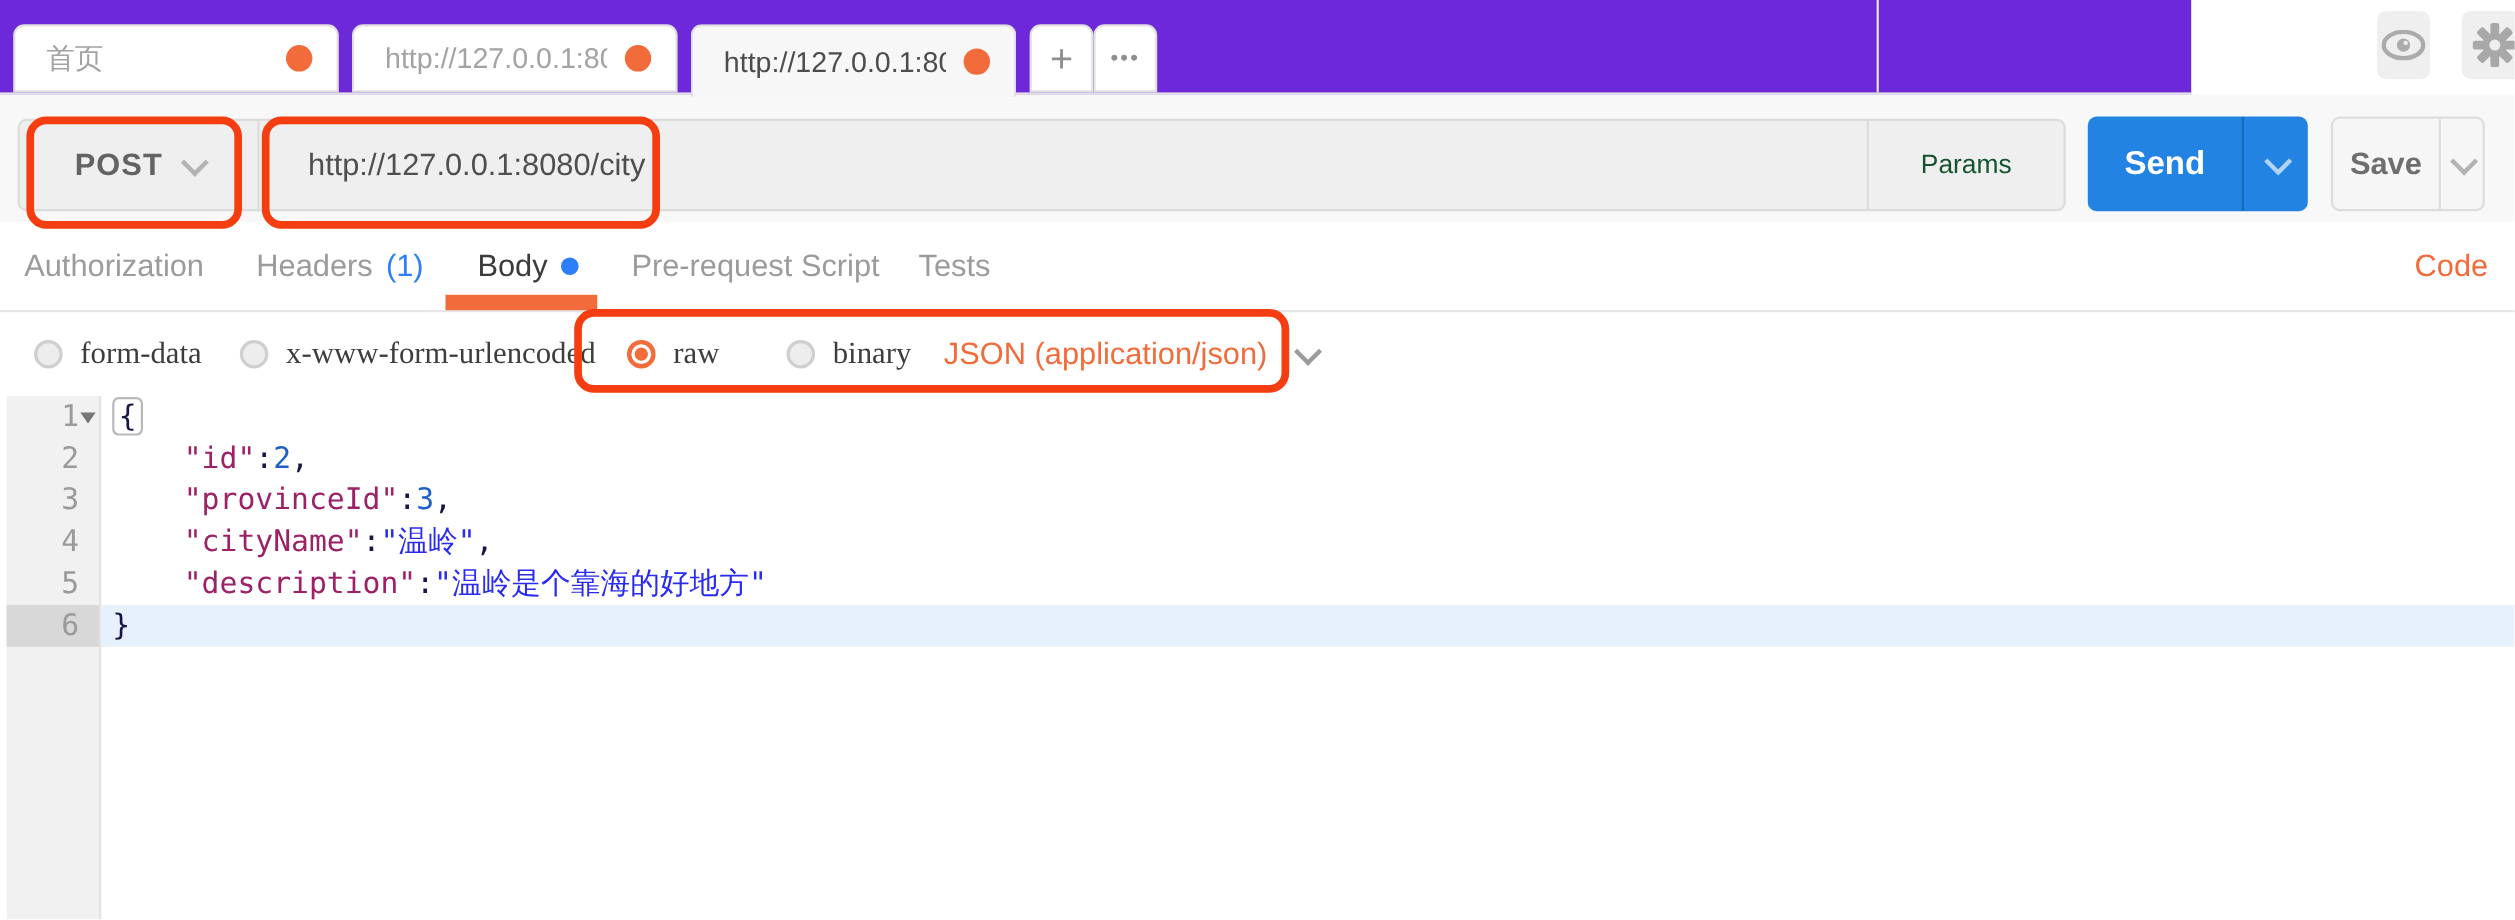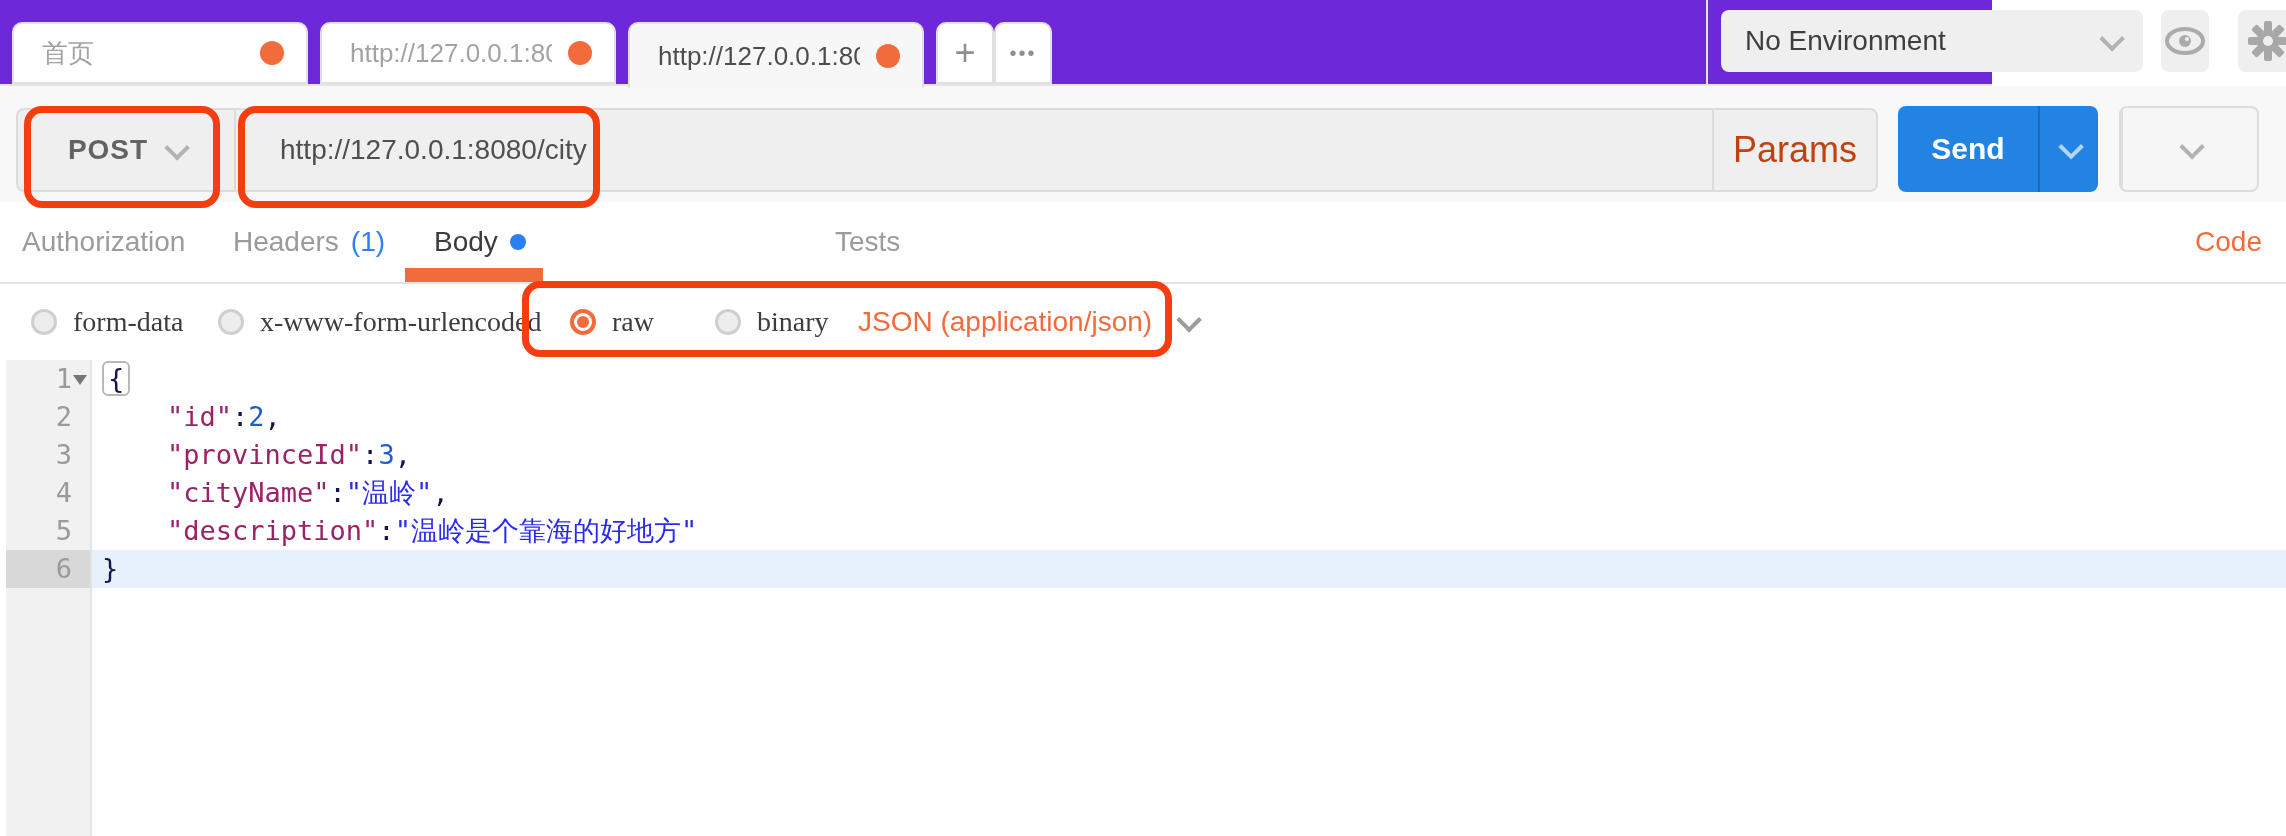--- a/index.html
+++ b/index.html
@@ -35,22 +35,22 @@
   .chev.white { border-color:rgba(255,255,255,.65); }
 
   
   .urlrow { position:absolute; left:0; top:86px; width:2286px; height:116px; background:#f8f8f8; }
   .builder { position:absolute; left:16px; top:22px; width:1862px; height:84px; background:#efefef;
              border:2px solid #dcdcdc; border-radius:8px; display:flex; align-items:stretch; }
   .method { width:218px; border-right:2px solid #dcdcdc; display:flex; align-items:center;
             justify-content:center; gap:18px; }
   .method-label { font-size:28px; font-weight:600; color:#636363; letter-spacing:1px; }
   .url-input { flex:1; display:flex; align-items:center; padding-left:44px; font-size:28px; color:#4f4f4f; }
-  .params-btn { width:164px; border-left:2px solid #dcdcdc; display:flex; align-items:center;
-                justify-content:center; font-size:36px; color:#c2410c; }
+  .params-btn { width:179px; border-left:2px solid #dcdcdc; display:flex; align-items:center;
+                justify-content:center; font-size:24px; color:#14532d; }
   .send-btn { position:absolute; left:1898px; top:20px; width:200px; height:86px; background:#2383e2;
               border-radius:8px; display:flex; align-items:stretch; overflow:hidden; }
   .send-main { width:140px; display:flex; align-items:center; justify-content:center;
                color:#fff; font-size:30px; font-weight:700; }
   .send-sep { width:2px; background:rgba(0,0,0,.18); }
   .send-caret { flex:1; display:flex; align-items:center; justify-content:center; }
   .save-btn { position:absolute; left:2119px; top:20px; width:140px; height:86px; background:#f6f6f6;
               border:2px solid #ddd; border-radius:8px; display:flex; align-items:stretch; overflow:hidden; }
   .save-main { width:96px; display:flex; align-items:center; justify-content:center;
                color:#6e6e6e; font-size:28px; font-weight:600; }
@@ -134,24 +134,20 @@
     </div>
     <div class="mini-btn" style="left:936px; width:58px;">
       <span class="plus-glyph">+</span>
     </div>
     <div class="mini-btn" style="left:994px; width:58px;">
       <span class="more-glyph">•••</span>
     </div>
 
     <div class="top-divider"></div>
 
-    <div class="env-select">
-      <span class="env-label">No Environment</span>
-      <span class="chev"></span>
-    </div>
     <div class="icon-btn eye-btn">
       <svg class="eye-svg" width="40" height="28" viewBox="0 0 40 28">
         <ellipse cx="20" cy="14" rx="18" ry="12" fill="none" stroke="#ababab" stroke-width="4"></ellipse>
         <circle cx="20" cy="14" r="6" fill="#ababab"></circle>
         <circle cx="22" cy="12" r="2" fill="#efefef"></circle>
       </svg>
     </div>
     <div class="icon-btn gear-btn">
       <svg class="gear-svg" width="44" height="44" viewBox="0 0 44 44">
         <g fill="#a8a8a8">
@@ -176,38 +172,42 @@
       <div class="params-btn">Params</div>
     </div>
     <div class="send-btn">
       <span class="send-main">Send</span>
       <span class="send-sep"></span>
       <span class="send-caret">
           <span class="chev white"></span>
         </span>
     </div>
     <div class="save-btn">
+      <span class="save-main">Save</span>
       <span class="save-sep"></span>
       <span class="save-caret">
           <span class="chev"></span>
         </span>
     </div>
   </div>
 
   <div class="reqtabs">
     <div class="reqtab" style="left:22px;">
       <span>Authorization</span>
     </div>
     <div class="reqtab" style="left:233px;">
       <span>Headers</span>
       <span class="hdr-count">(1)</span>
     </div>
     <div class="reqtab active" style="left:434px;">
       <span>Body</span>
       <span class="body-dot"></span>
+    </div>
+    <div class="reqtab" style="left:574px;">
+      <span>Pre-request Script</span>
     </div>
     <div class="reqtab" style="left:835px;text-align:center;">
       <span>Tests</span>
     </div>
     <div class="code-link">Code</div>
   </div>
   <div class="body-underline"></div>
 
   <div class="bodytype">
     <div class="bt-option" style="left:31px;">

